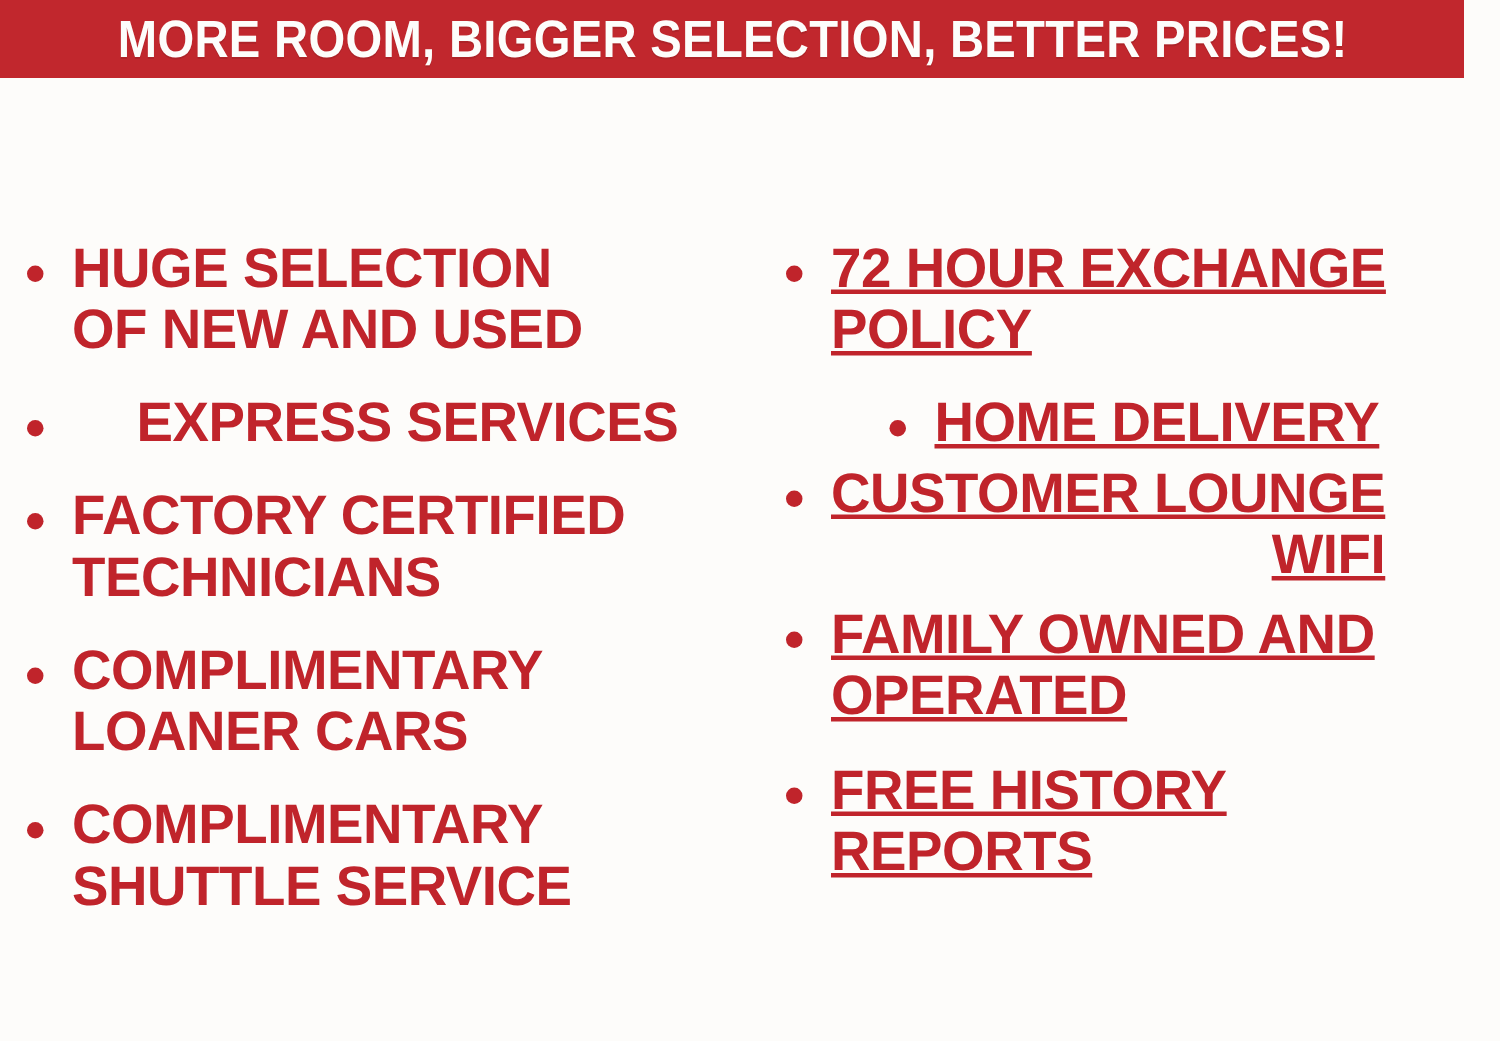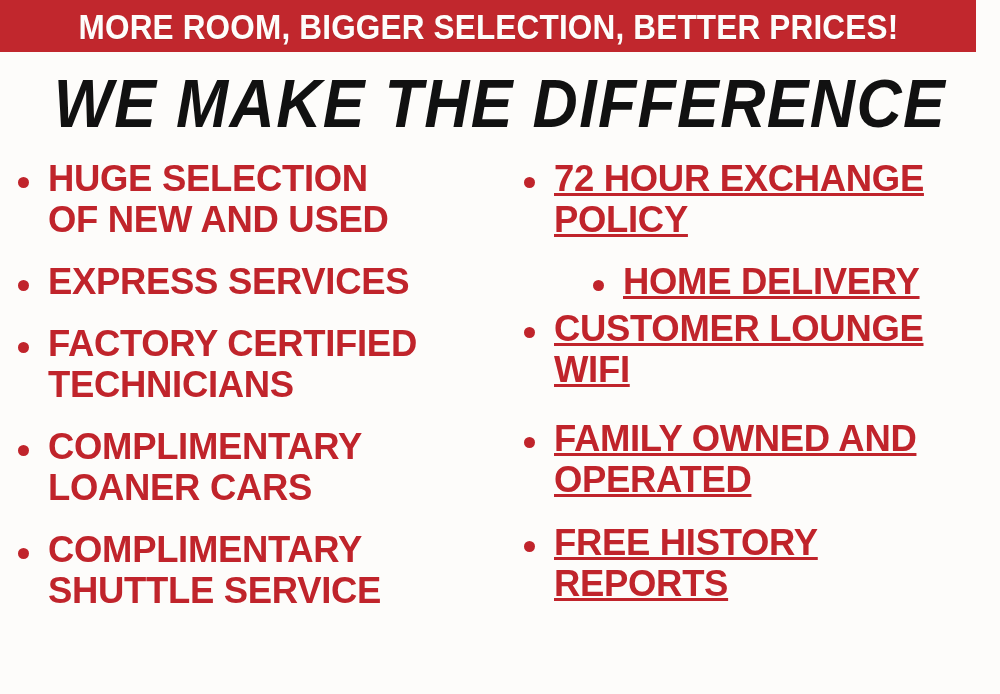--- a/index.html
+++ b/index.html
@@ -110,42 +110,39 @@
     letter-spacing: -0.3px;
     color: #c0242b;
     white-space: pre-line;
     transform: scaleX(0.985);
     transform-origin: left center;
   }
   .column.left  .bullet-item { margin-bottom: 20px; }
   .column.right .bullet-item { margin-bottom: 20px; text-decoration: underline; }
 
   .column.left  .bullet-item:nth-child(1) { margin-bottom: 21px; }
-  .column.left  .bullet-item:nth-child(2) { margin-bottom: 21px; }
+  .column.left  .bullet-item:nth-child(2) { margin-bottom: 21px; gap: 43px; }
   .column.left  .bullet-item:nth-child(3) { margin-bottom: 21px; }
   .column.left  .bullet-item:nth-child(4) { margin-bottom: 21px; }
 
   .column.right .bullet-item:nth-child(1) { margin-bottom: 21px; }
   .column.right .bullet-item:nth-child(2) { margin-bottom: 6px; justify-content: center; }
-  .column.right .bullet-item:nth-child(3) { margin-bottom: 28px; }
+  .column.right .bullet-item:nth-child(3) { margin-bottom: 12px; text-align: right; }
   .column.right .bullet-item:nth-child(4) { margin-bottom: 22px; }
   .column.right .bullet-item:nth-child(5) { margin-bottom: 18px; }
 </style>
 </head>
 <body>
 
 <div id="poster">
 
   <div class="banner">
     <div class="banner-text">MORE ROOM, BIGGER SELECTION, BETTER PRICES!</div>
   </div>
 
-  <div class="headline-wrap">
-    <div class="headline">WE MAKE THE DIFFERENCE</div>
-  </div>
 
   <div class="columns">
 
     <div class="column left">
 
       <div class="bullet-item">
         <span class="bullet-dot"></span>
         <span class="bullet-label">HUGE SELECTION
 OF NEW AND USED</span>
       </div>

